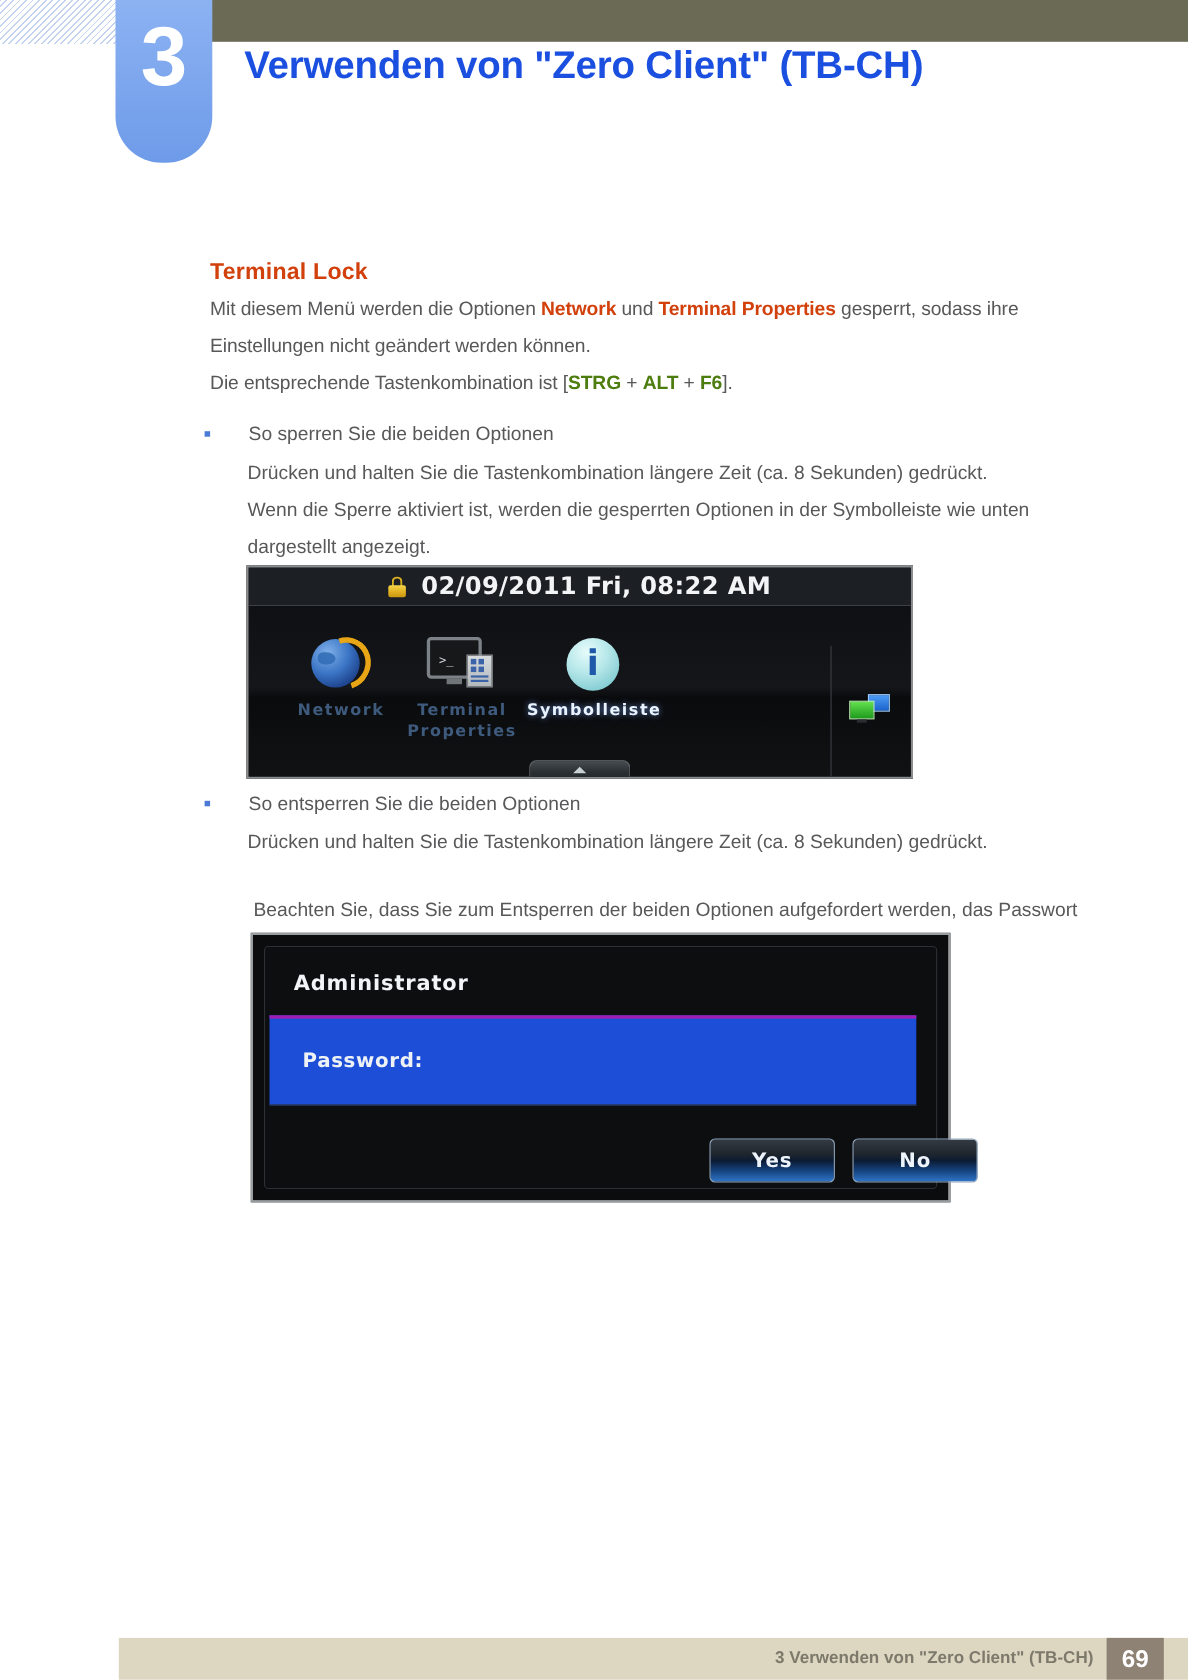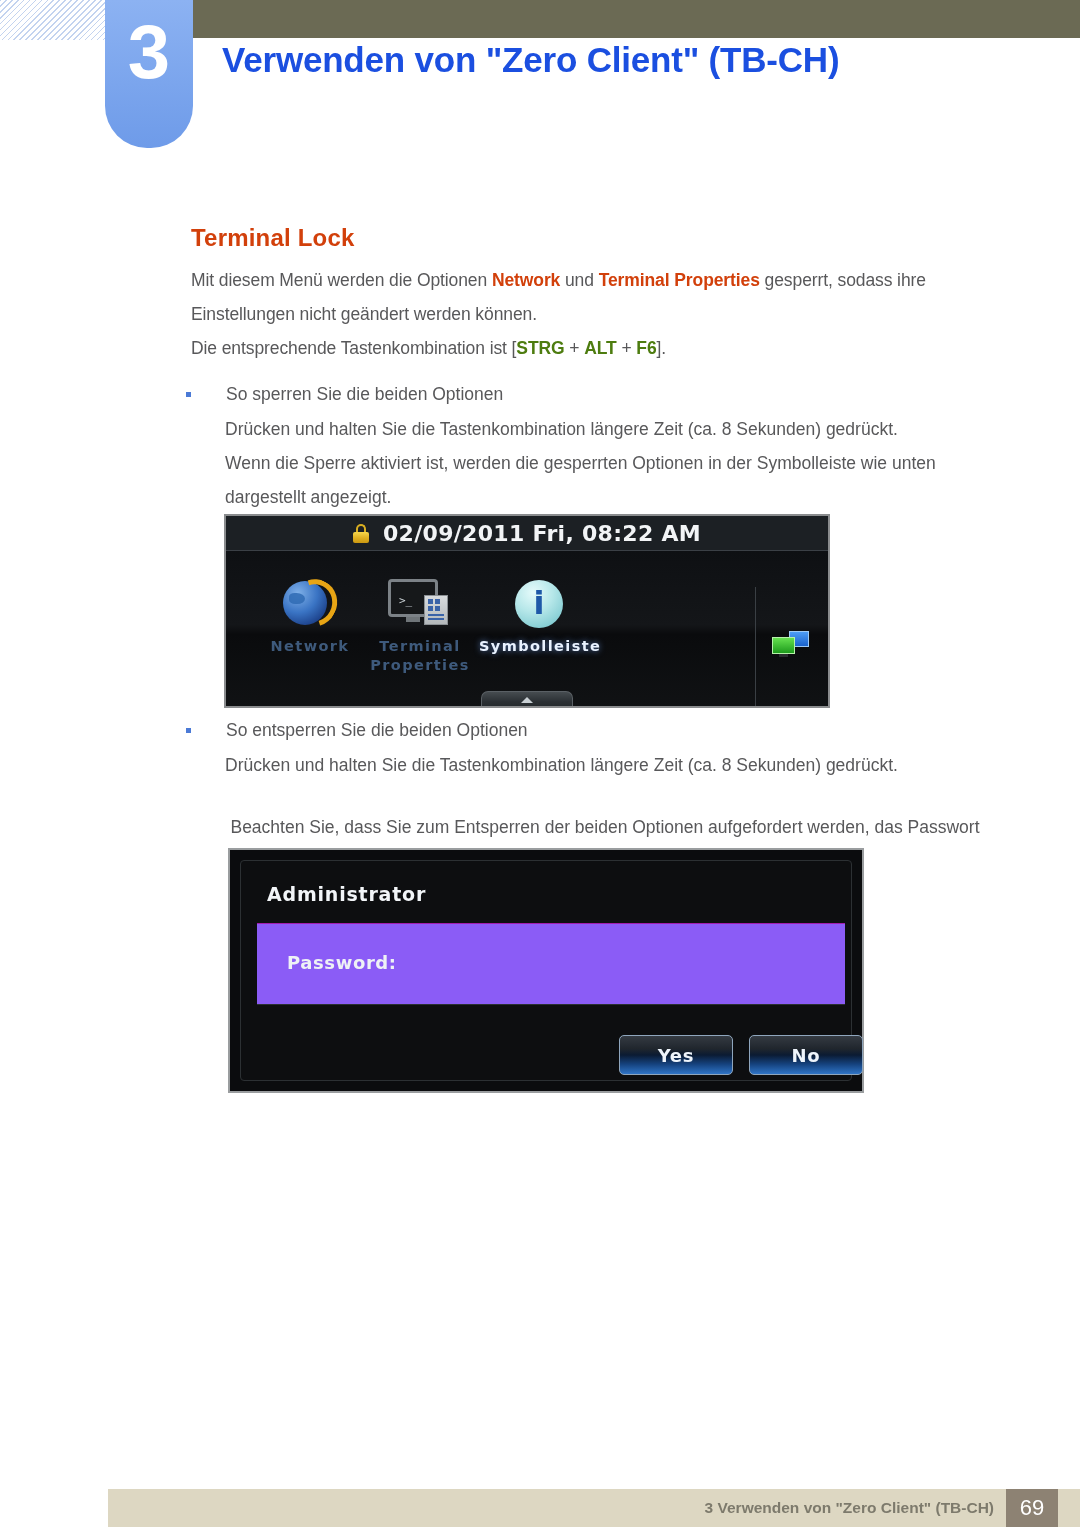--- a/index.html
+++ b/index.html
@@ -67,23 +67,23 @@
   }
 
   
   .content {
     position: absolute;
     left: 0; top: 0;
     width: 1080px;
   }
   .section-head {
     position: absolute;
-    left: 191px; top: 224px;
+    left: 191px; top: 236px;
     color: #d2400b;
-    font-size: 24px;
+    font-size: 21px;
     font-weight: bold;
     letter-spacing: 0.2px;
   }
   .para {
     position: absolute;
     color: #58585a;
     font-size: 17.5px;
     line-height: 34px;
     letter-spacing: -0.1px;
   }
@@ -388,24 +388,24 @@
     position: absolute;
     left: 26px; top: 22px;
     color: #f2f5f8;
     font-size: 19px;
     font-weight: bold;
     letter-spacing: 0.8px;
     font-family: "DejaVu Sans", sans-serif;
   }
   .dlg-panel {
     position: absolute;
-    left: 16px; top: 62px;
+    left: 4px; top: 62px;
     width: 588px; height: 82px;
-    background: #8b5cf6;
-    border-top: 1px solid #a21caf;
+    background: #1d4ed8;
+    border-top: 3px solid #a21caf;
     border-bottom: 1px solid #2b2f32;
     box-sizing: border-box;
   }
   .dlg-pw-label {
     position: absolute;
     left: 30px; top: 28px;
     color: #eef2f5;
     font-size: 18px;
     font-weight: bold;
     letter-spacing: 0.6px;
@@ -437,20 +437,21 @@
     box-sizing: border-box;
     background: linear-gradient(to bottom,
         #343a42 0%, #20262d 34%, #0b1b33 50%,
         #15427e 74%, #2f74c6 100%);
     display: flex; align-items: center; justify-content: center;
     color: #eef4fb;
     font-size: 18px;
     font-weight: bold;
     letter-spacing: 0.8px;
     font-family: "DejaVu Sans", sans-serif;
+    margin-left: 26px;
   }
   .dlg-btn-yes { left: 378px; }
   .dlg-btn-no  { left: 508px; }
 
   
   .footer {
     position: absolute;
     left: 108px; top: 1489px;
     width: 972px; height: 38px;
     background: #ddd7c2;
@@ -464,21 +465,21 @@
     white-space: nowrap;
   }
   .footer-page {
     position: absolute;
     right: 22px; top: 0;
     width: 52px; height: 38px;
     background: #8d8273;
     display: flex; align-items: center; justify-content: center;
     color: #ffffff;
     font-size: 22px;
-    font-weight: normal;
+    font-weight: bold;
   }
 </style>
 </head>
 <body>
 
 <div class="header">
   <div class="hatch"></div>
   <div class="olive-bar"></div>
   <div class="chapter-tab">
     <div class="chapter-num">3</div>

